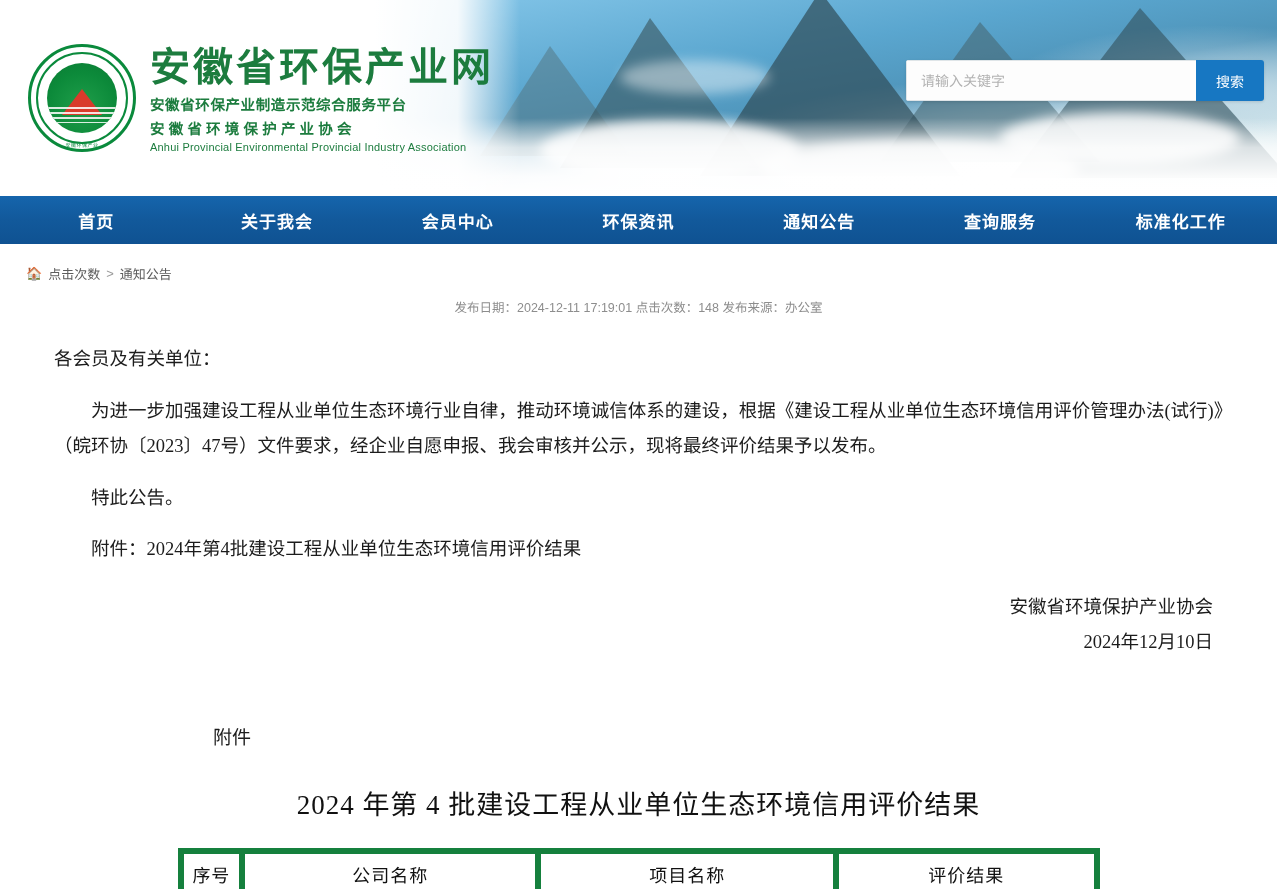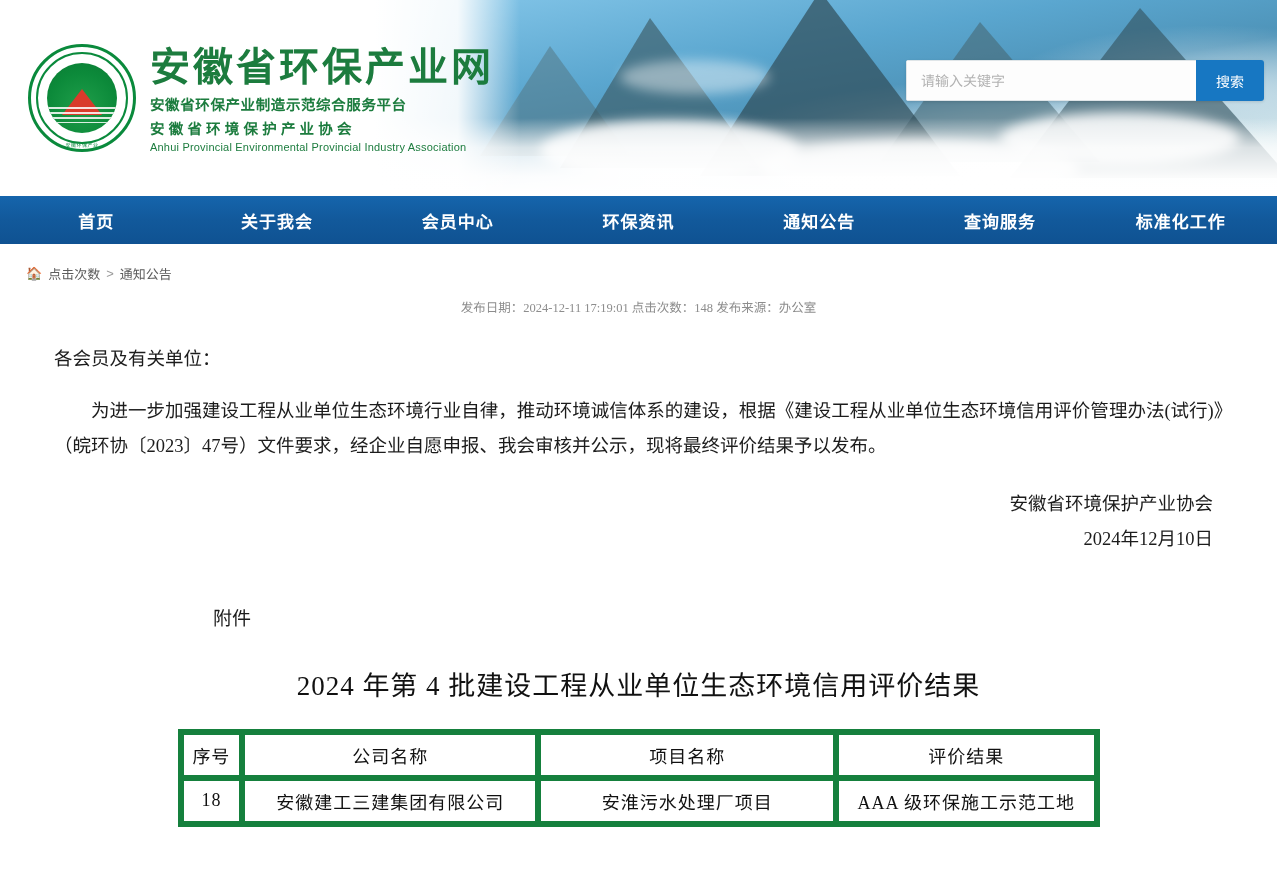--- a/index.html
+++ b/index.html
@@ -222,21 +222,20 @@
     font-weight: bold;
     color: #1a1a1a;
     margin-top: 28px;
     font-family: "Liberation Sans", sans-serif;
   }
   .doc-meta {
     text-align: center;
     font-size: 12.5px;
     color: #8d8d8d;
     margin-top: 14px;
-    font-family: Liberation Serif, serif;
   }
   .doc-body {
     margin-top: 26px;
     font-family: "Liberation Serif", "DejaVu Serif", serif;
     font-size: 18.5px;
     color: #1c1c1c;
     line-height: 1.92;
     text-align: justify;
   }
   .doc-body p { margin: 16px; }
@@ -244,21 +243,21 @@
   .sign {
     margin-top: 22px;
     font-family: "Liberation Serif", serif;
     font-size: 18.5px;
     color: #1c1c1c;
     text-align: right;
     line-height: 1.9;
     padding-right: 26px;
   }
   .attach-label {
-    margin-top: 46px;
+    margin-top: 62px;
     margin-left: 175px;
     font-family: "Liberation Serif", serif;
     font-size: 19px;
     color: #1c1c1c;
   }
   .attach-title {
     margin-top: 34px;
     text-align: center;
     font-family: "Liberation Serif", "DejaVu Serif", serif;
     font-size: 27px;
@@ -345,20 +344,22 @@
       <span class="crumb-sep">&gt;</span>
       <span class="crumb-cur">通知公告</span>
     </div>
 
     <div class="doc">
       <div class="doc-meta">发布日期：2024-12-11 17:19:01 点击次数：148 发布来源：办公室</div>
 
       <div class="doc-body">
         <p>各会员及有关单位：</p>
         <p class="indent2">为进一步加强建设工程从业单位生态环境行业自律，推动环境诚信体系的建设，根据《建设工程从业单位生态环境信用评价管理办法(试行)》（皖环协〔2023〕47号）文件要求，经企业自愿申报、我会审核并公示，现将最终评价结果予以发布。</p>
+        <p class="indent2">特此公告。</p>
+        <p class="indent2">附件：2024年第4批建设工程从业单位生态环境信用评价结果</p>
       </div>
 
       <div class="sign">
         <div>安徽省环境保护产业协会</div>
         <div>2024年12月10日</div>
       </div>
 
       <div class="attach-label">附件</div>
       <div class="attach-title">2024 年第 4 批建设工程从业单位生态环境信用评价结果</div>
 

